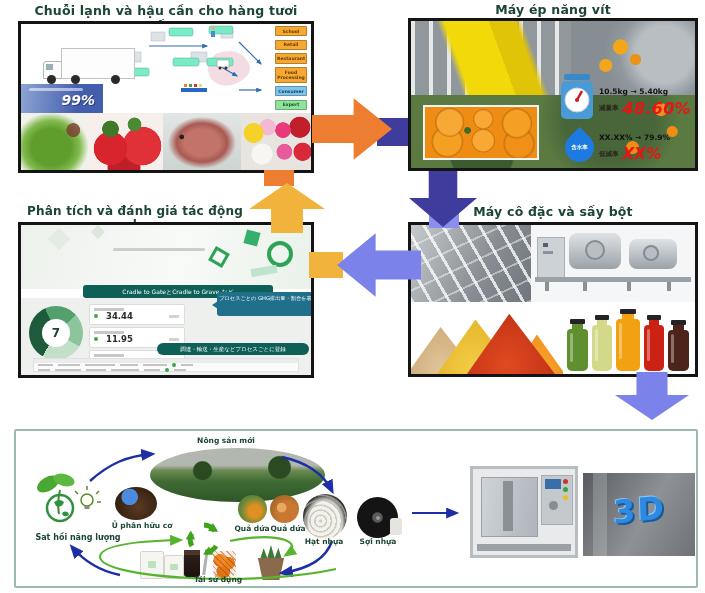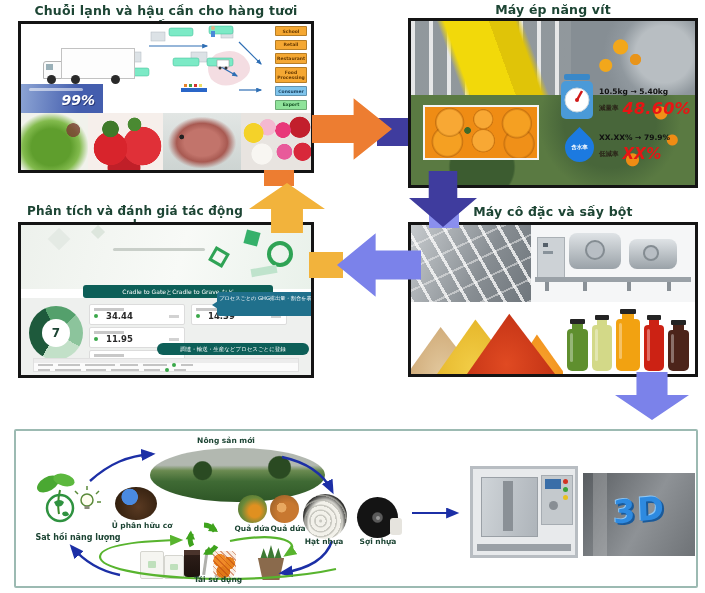--- a/index.html
+++ b/index.html
@@ -187,21 +187,21 @@
     </div>
     <div class="photos">
       <div class="ph-lettuce"></div>
       <div class="ph-straw"></div>
       <div class="ph-fish"></div>
       <div class="ph-flowers"></div>
     </div>
   </div>
 
   <div class="ptitle" style="left:408px;top:2px;width:290px;">Máy ép năng vít</div>
-  <div class="pbox" style="left:408px;top:18px;width:290px;height:170px;">
+  <div class="pbox" style="left:408px;top:18px;width:290px;height:153px;">
     <div class="mach-l"></div>
     <div class="mach-r"></div>
     <div class="orchard"></div>
     <div class="inset"></div>
     <svg class="abs" style="left:148px;top:52px;" width="36" height="48" viewBox="0 0 36 48">
       <rect x="5" y="1" width="26" height="6" rx="2" fill="#3a88c8"></rect>
       <rect x="2" y="8" width="32" height="38" rx="5" fill="#4a9ad8"></rect>
       <circle cx="18" cy="27" r="12" fill="#fff" stroke="#c8d4dc"></circle>
       <line x1="18" y1="27" x2="23" y2="18" stroke="#d01818" stroke-width="2.5"></line>
       <circle cx="18" cy="27" r="2" fill="#d01818"></circle>
@@ -246,26 +246,20 @@
       <div class="card" style="left:68px;top:29px;">
           <div class="lab"></div>
           <div class="dot"></div>
           <div class="num">11.95</div>
           <div class="unit"></div>
         </div>
       <div class="card" style="left:68px;top:52px;">
           <div class="lab"></div>
           <div class="dot"></div>
           <div class="num">32.95</div>
-          <div class="unit"></div>
-        </div>
-      <div class="card" style="left:170px;top:6px;">
-          <div class="lab"></div>
-          <div class="dot"></div>
-          <div class="num">14.39</div>
           <div class="unit"></div>
         </div>
       <div class="callout">プロセスごとの GHG排出量・割合を表示</div>
       <div class="pill2">調達・輸送・生産などプロセスごとに登録</div>
       <div class="ztable">
         <div class="hd"></div>
         <div class="rw">
             <i></i>
             <i style="width:22px;"></i>
             <i style="width:30px;"></i>

